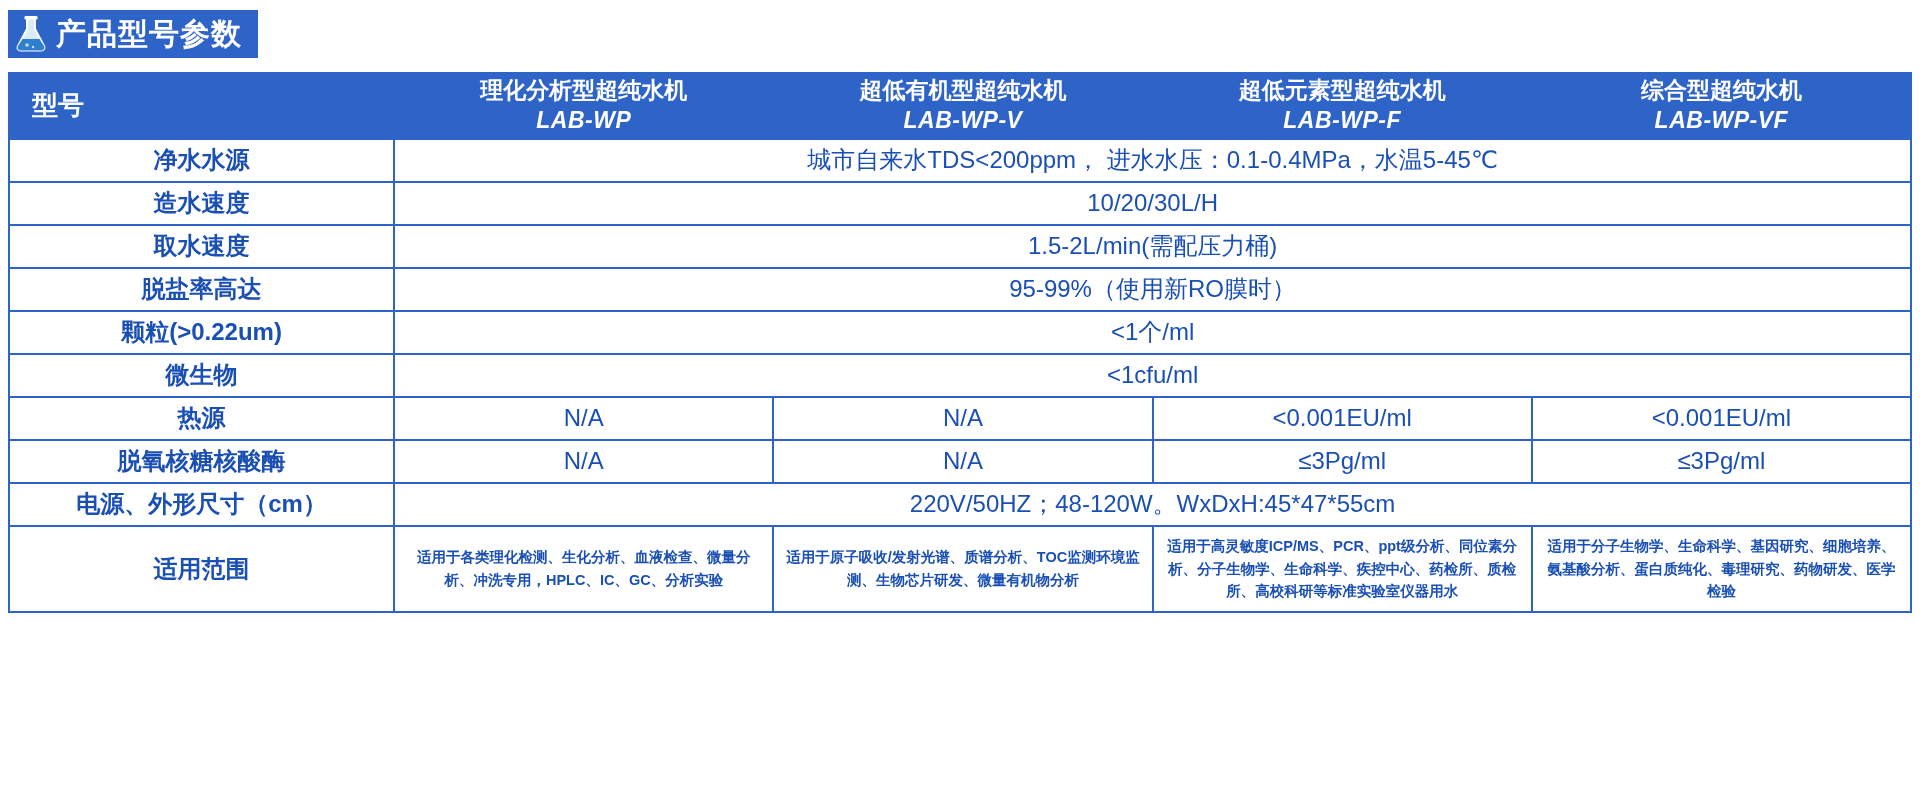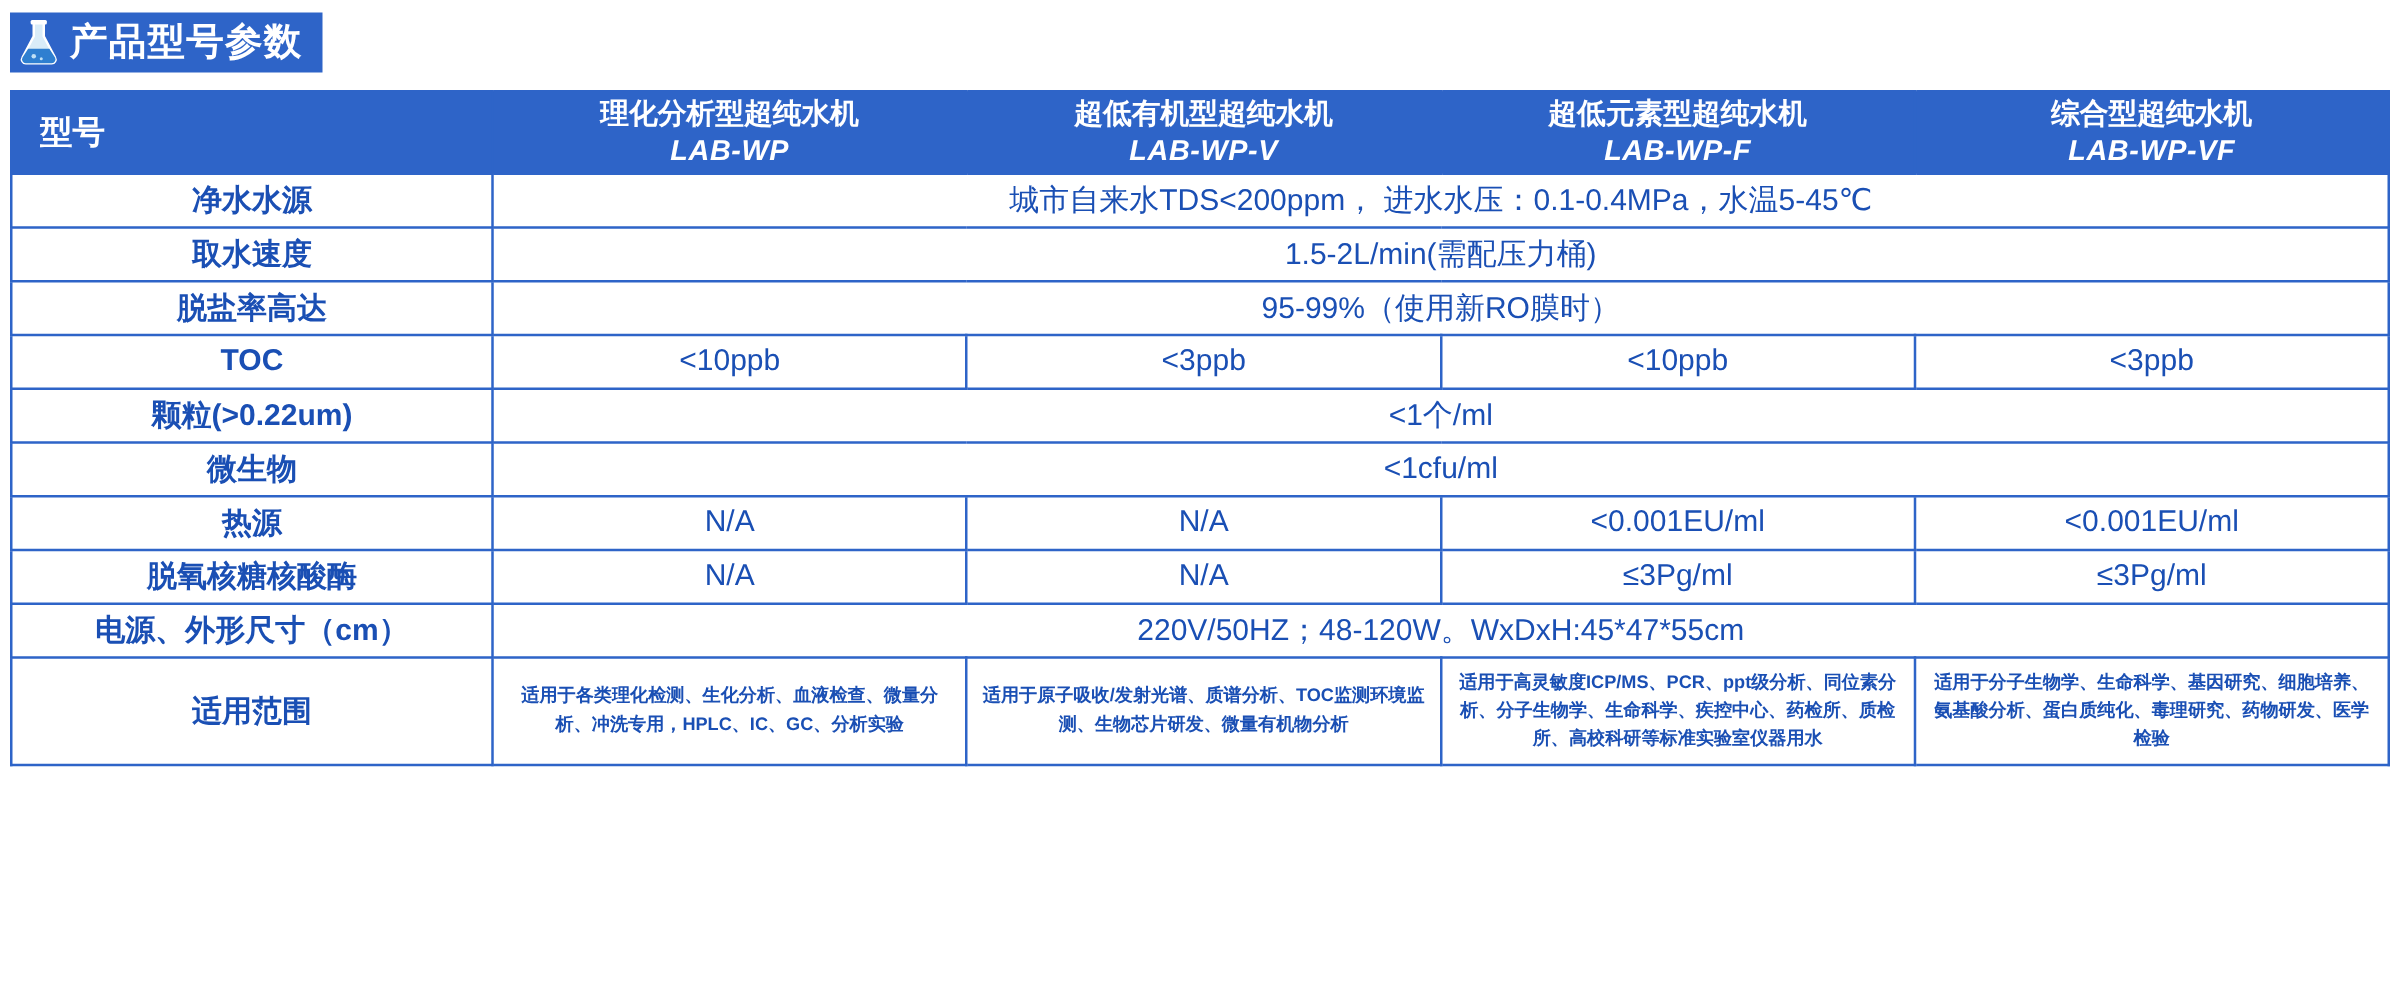--- a/index.html
+++ b/index.html
@@ -168,39 +168,36 @@
           </th>
         </tr>
       </thead>
       <tbody>
 
         <tr>
           <td class="label">净水水源</td>
           <td class="val-left" colspan="4">城市自来水TDS&lt;200ppm， 进水水压：0.1-0.4MPa，水温5-45℃</td>
         </tr>
 
+        <tr>
+          <td class="label">造水速度</td>
+          <td class="val-left" colspan="4">10/20/30L/H</td>
+        </tr>
 
         <tr>
           <td class="label">取水速度</td>
           <td class="val-left" colspan="4">1.5-2L/min(需配压力桶)</td>
         </tr>
 
         <tr>
           <td class="label">脱盐率高达</td>
           <td class="val-left" colspan="4">95-99%（使用新RO膜时）</td>
         </tr>
 
 
-        <tr>
-          <td class="label">TOC</td>
-          <td class="val-center">&lt;10ppb</td>
-          <td class="val-center">&lt;3ppb</td>
-          <td class="val-center">&lt;10ppb</td>
-          <td class="val-center">&lt;3ppb</td>
-        </tr>
 
         <tr>
           <td class="label">颗粒(&gt;0.22um)</td>
           <td class="val-left" colspan="4">&lt;1个/ml</td>
         </tr>
 
         <tr>
           <td class="label">微生物</td>
           <td class="val-left" colspan="4">&lt;1cfu/ml</td>
         </tr>

